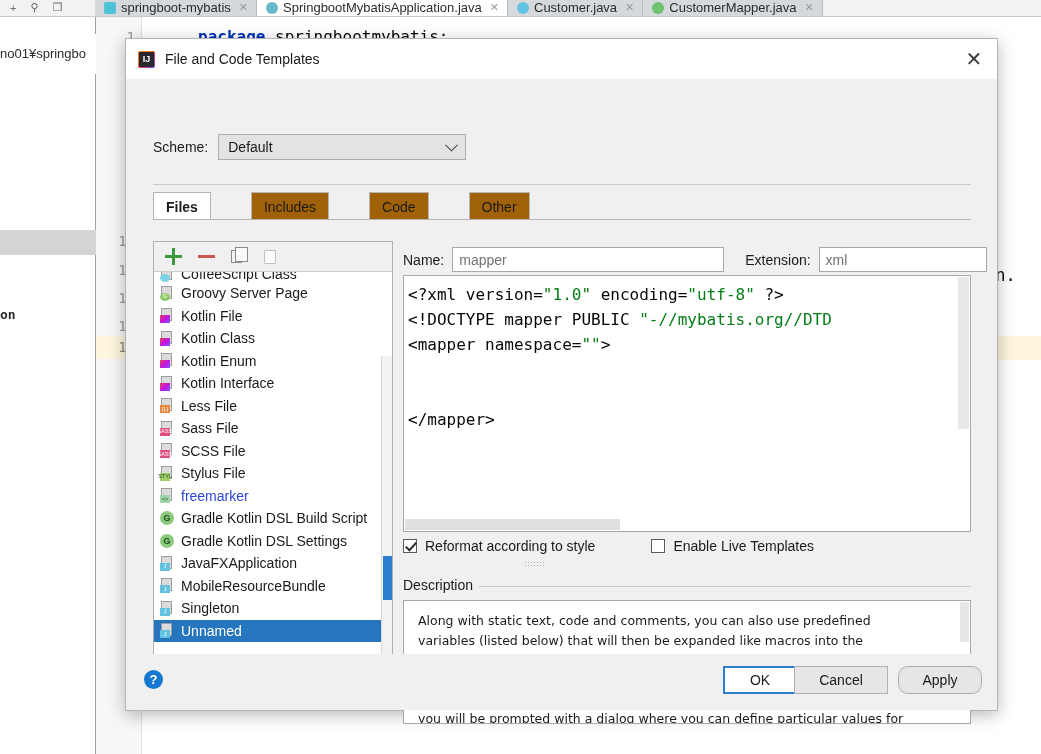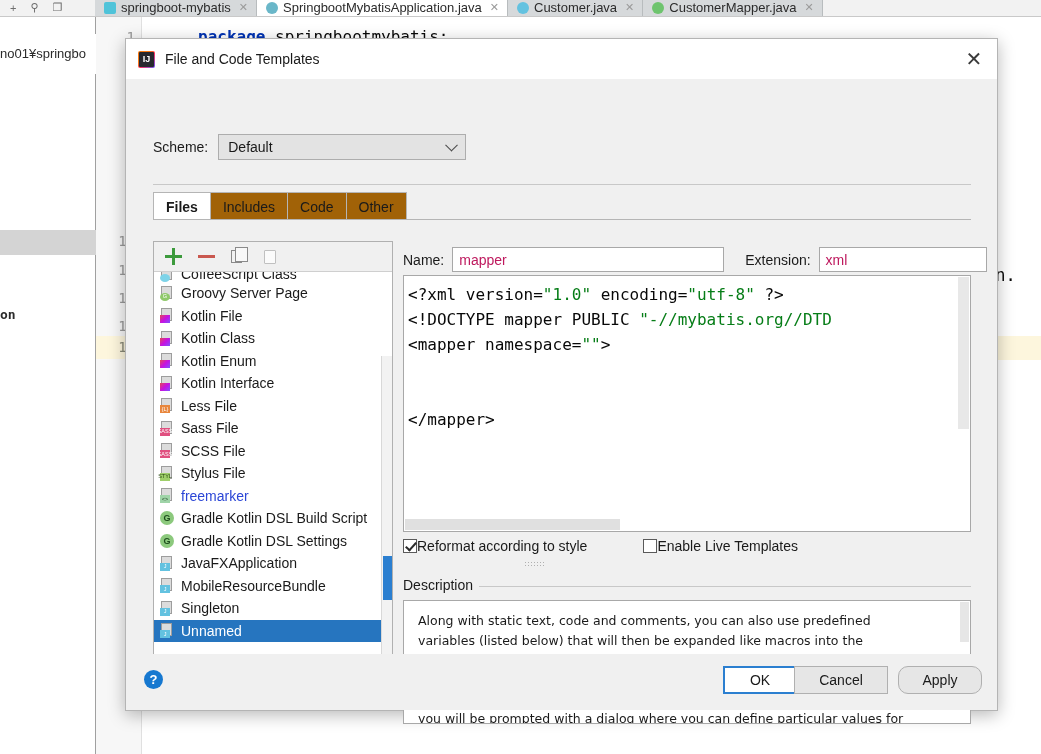--- a/index.html
+++ b/index.html
@@ -166,20 +166,21 @@
   .hrule {
     position: absolute; left: 27px; top: 105px; width: 818px;
     height: 1px; background: #c8c8c8;
   }
 
   
   .tabs {
     position: absolute; left: 27px; top: 113px;
     display: flex; align-items: flex-end;
     height: 28px;
+    gap: 41px;
   }
   .tab {
     height: 28px;
     padding: 0 12px;
     display: flex; align-items: center;
     font-size: 14px; color: #1a1a1a;
     background: #a16207;
     border: 1px solid #b5b5b5;
     border-bottom: none;
     margin-right: -1px;
@@ -285,21 +286,21 @@
   }
 
   
   .name-row {
     position: absolute; left: 277px; top: 168px;
     display: flex; align-items: center;
   }
   .fld-label { font-size: 14px; color: #1a1a1a; }
   .txt-input {
     background: #ffffff; border: 1px solid #a8a8a8;
-    height: 25px; font-size: 14px; color: #be185d;
+    height: 25px; font-size: 14px; color: #737373;
     padding-left: 6px; display: flex; align-items: center;
   }
 
   .editor {
     position: absolute; left: 277px; top: 196px;
     width: 568px; height: 257px;
     background: #ffffff; border: 1px solid #a8a8a8;
     overflow: hidden;
   }
   .editor-inner {
@@ -327,21 +328,21 @@
   .ed-hthumb {
     position: absolute; left: 1px; top: 1px; height: 11px; width: 215px;
     background: #e0e0e0;
   }
 
   .checks {
     position: absolute; left: 277px; top: 459px;
     display: flex; align-items: center;
   }
   .chk {
-    display: flex; align-items: center; 
+    display: flex; align-items: center; gap: 8px;
     font-size: 14px; color: #1a1a1a; cursor: pointer;
   }
   .chkbox {
     width: 14px; height: 14px; background: #ffffff;
     border: 1px solid #5a5a5a; position: relative;
     flex: 0 0 auto;
   }
   .chkbox.on::after {
     content: ""; position: absolute;
     left: 4px; top: 0px; width: 4px; height: 9px;

